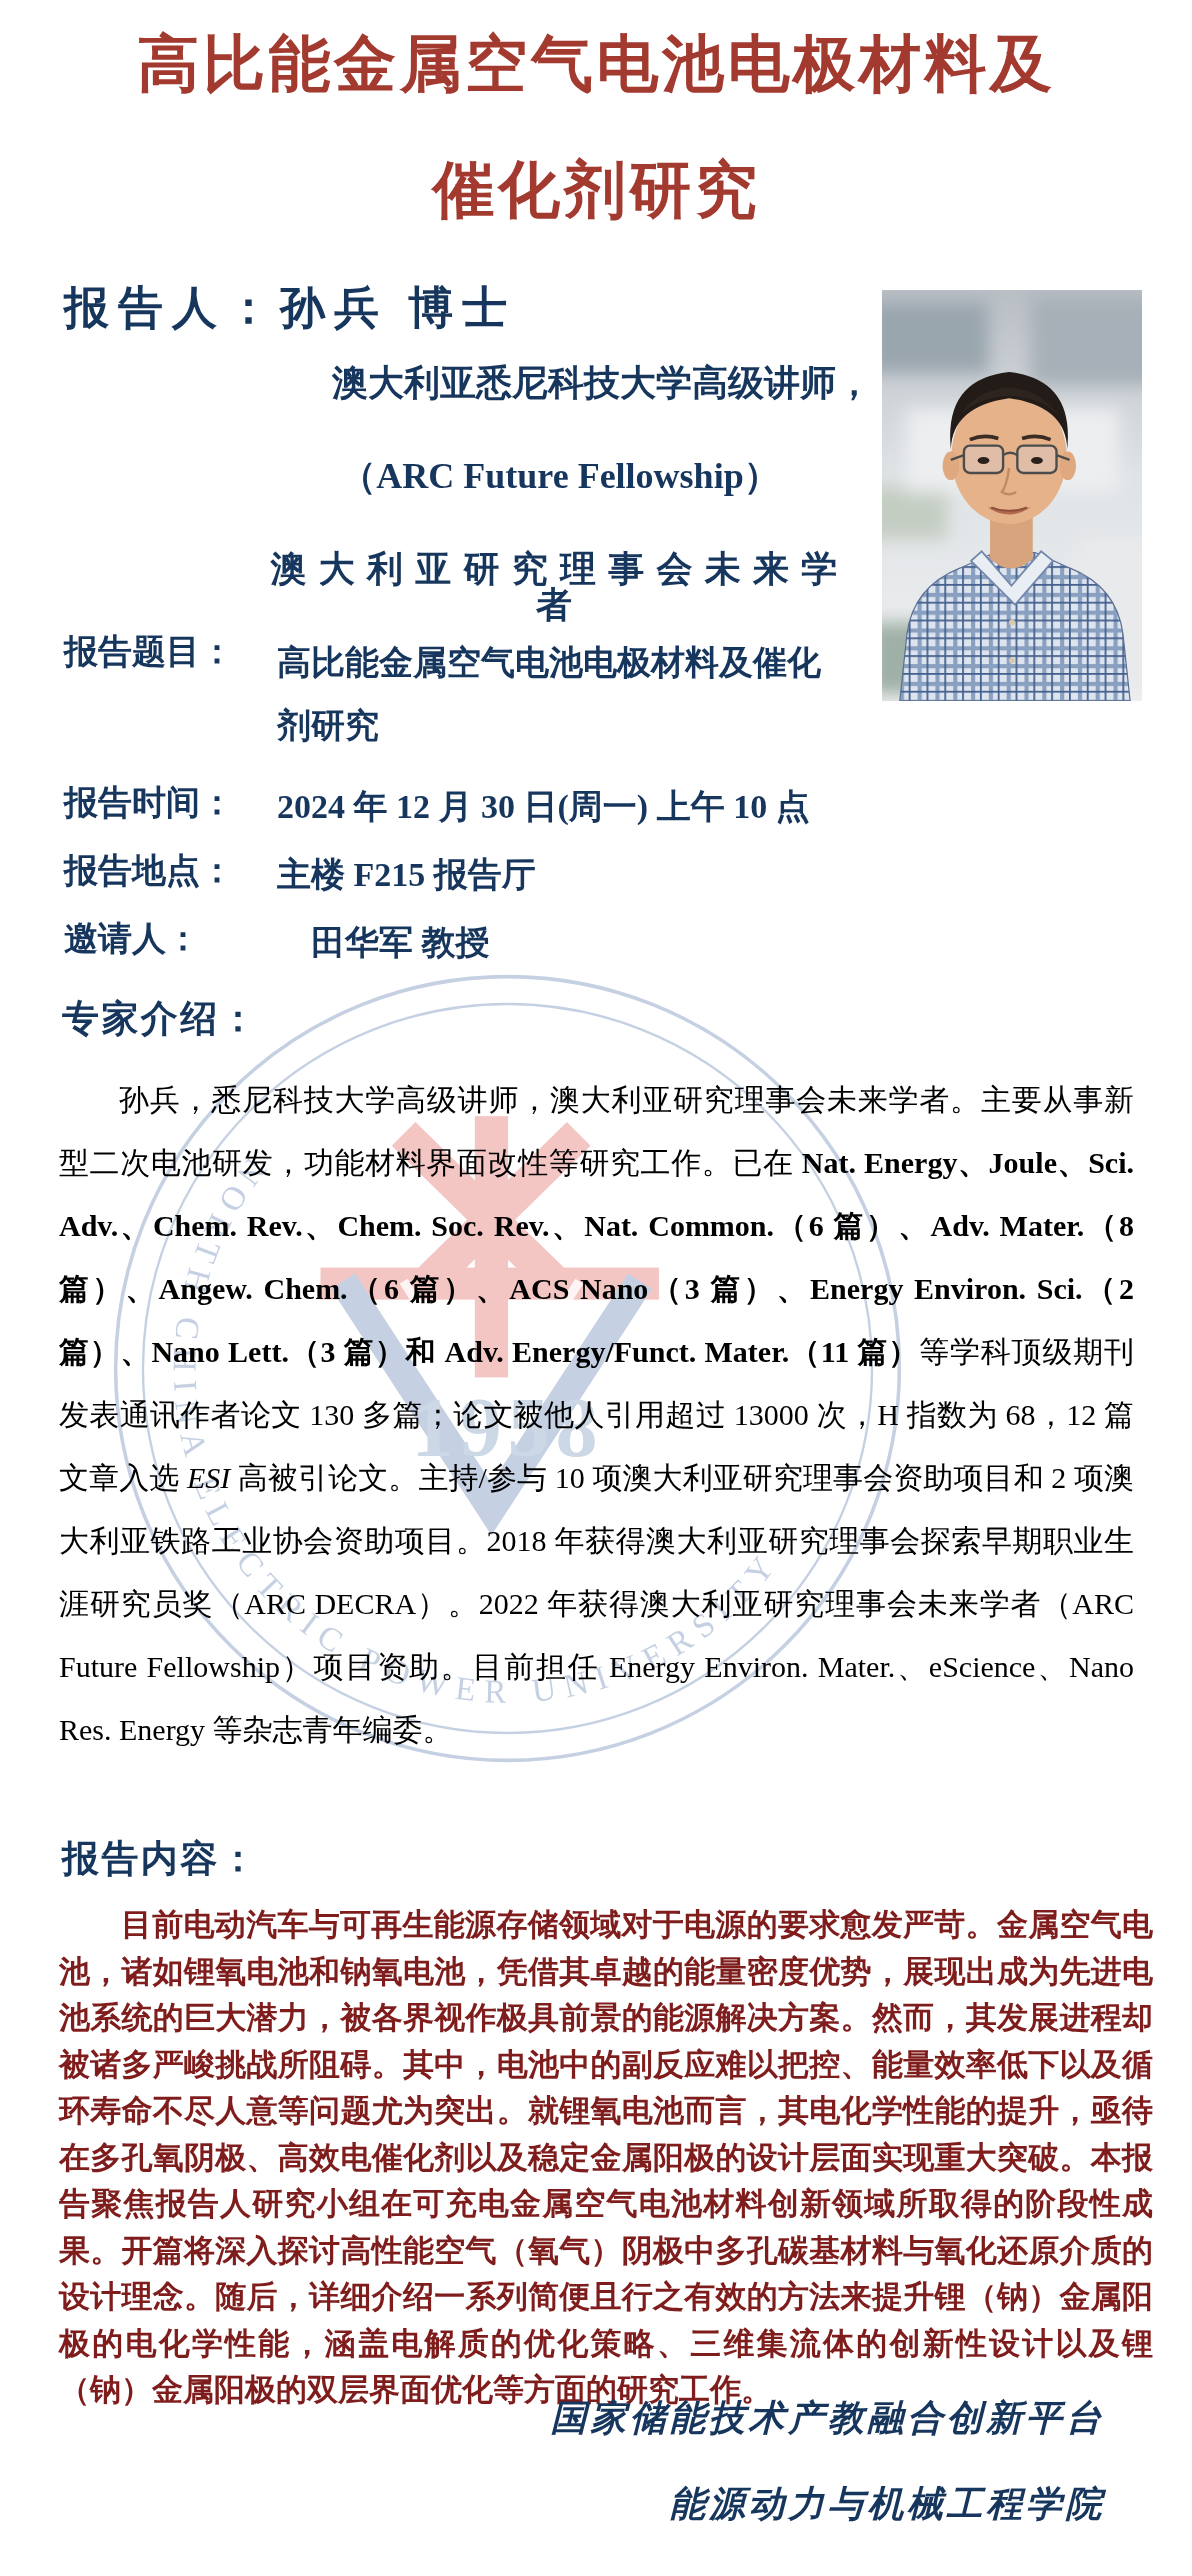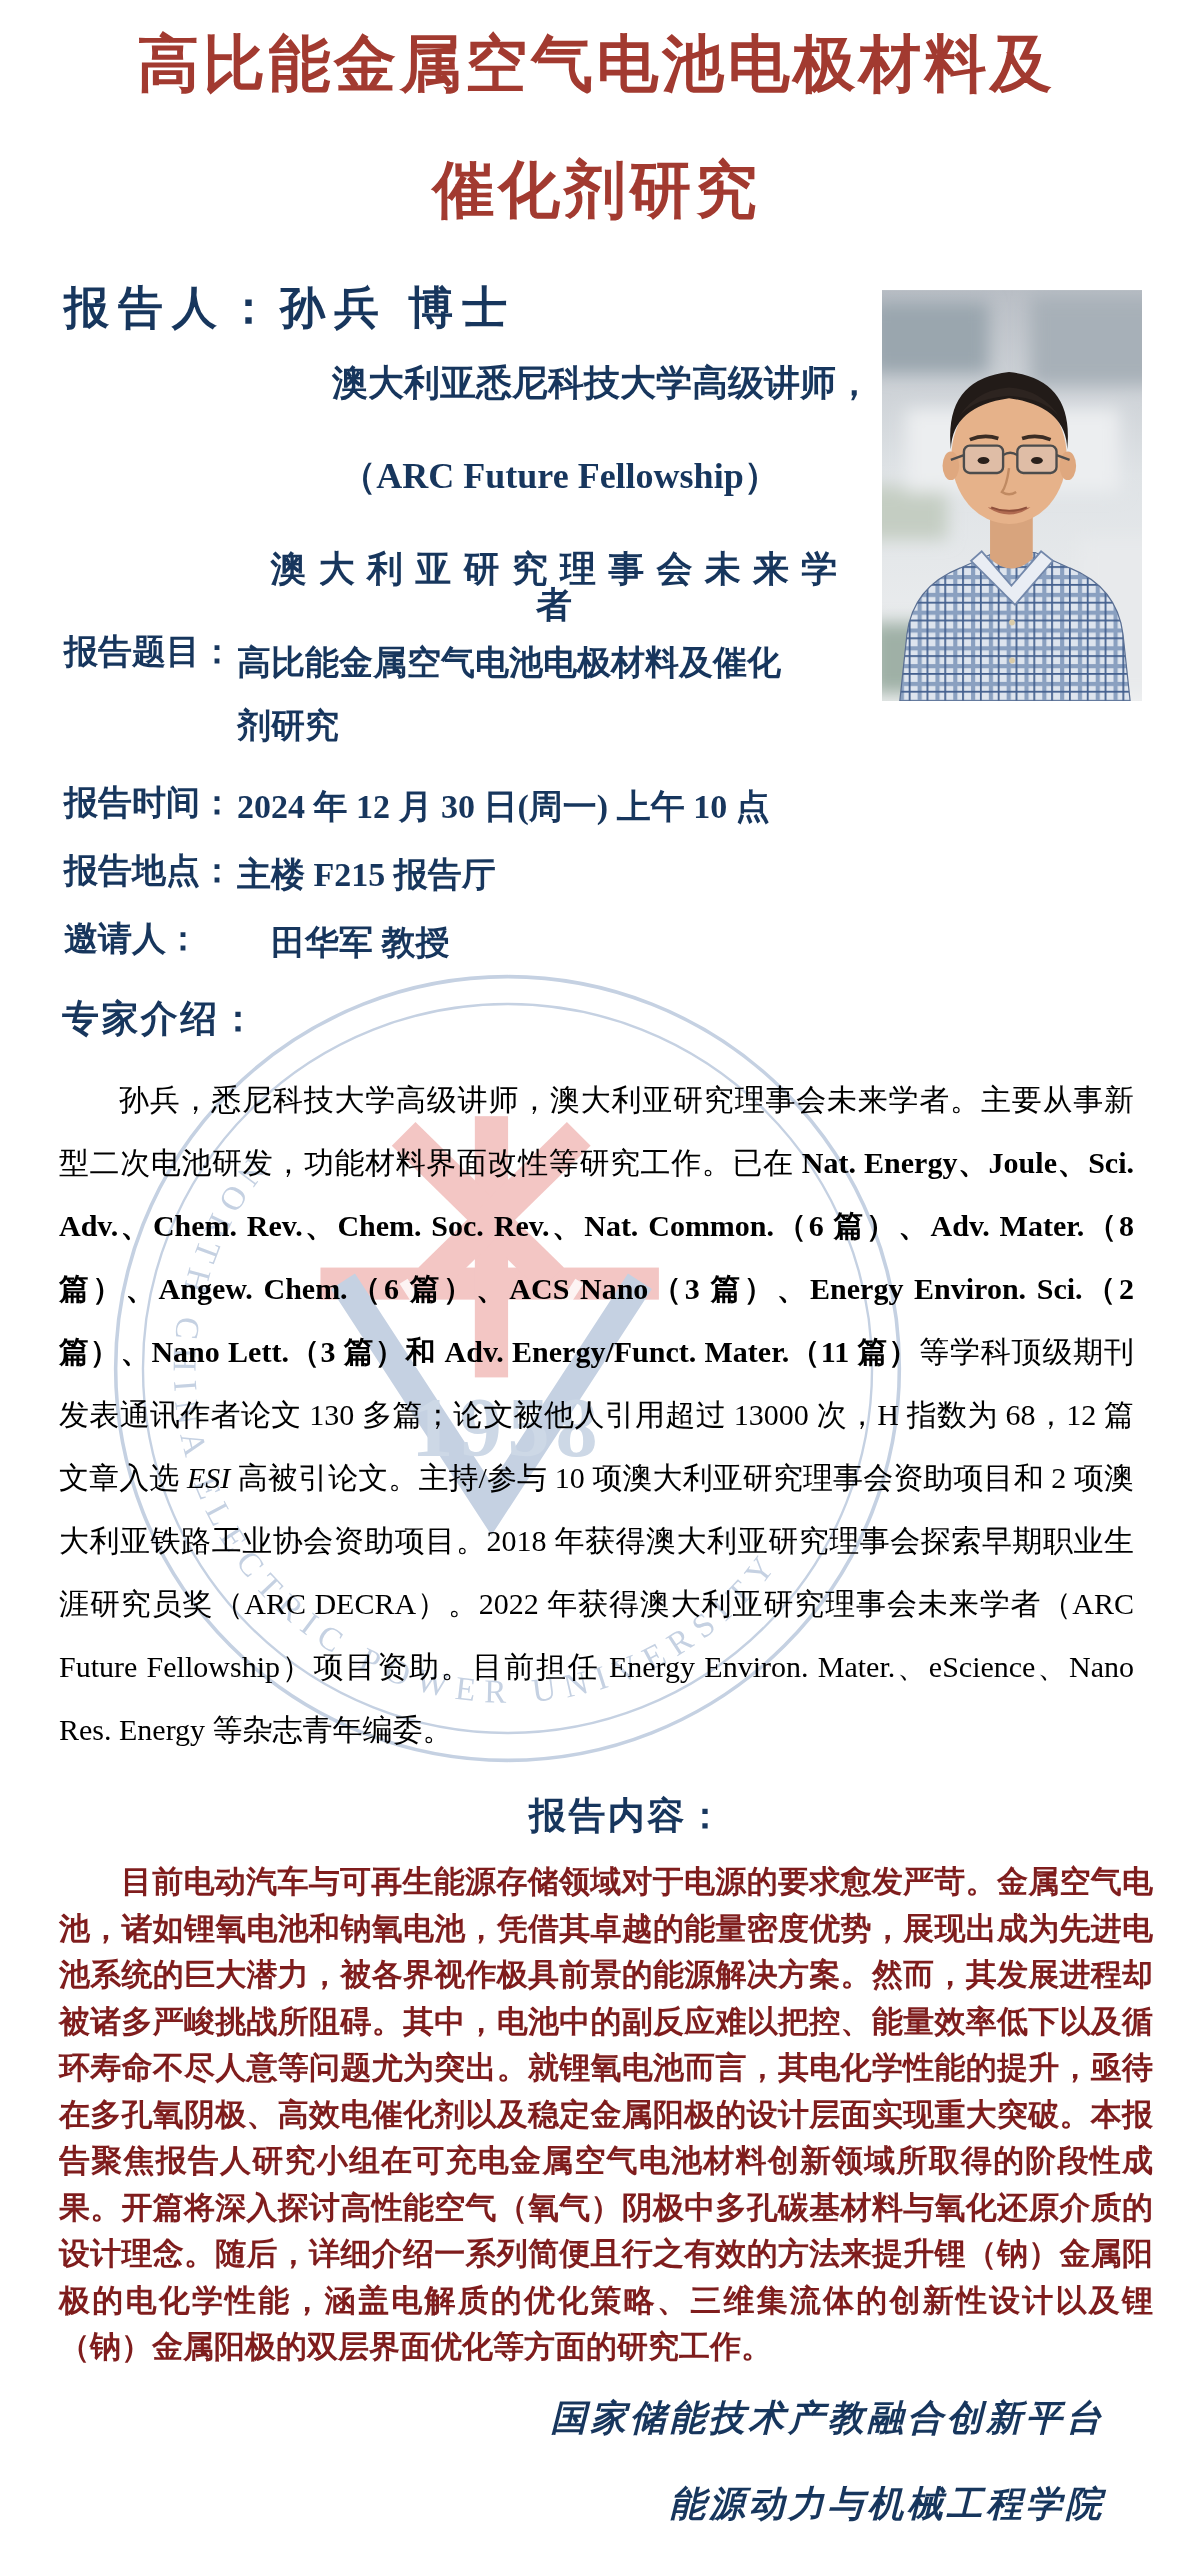--- a/index.html
+++ b/index.html
@@ -24,21 +24,21 @@
     font-size:45px; font-weight:bold; color:#17365d;
     letter-spacing:0.20em; line-height:1.1;
   }
   
   .affiliation { margin:31px 0 0 248px; width:624px; text-align:center; color:#17365d; font-weight:bold; }
   .affiliation .aff-line { font-size:36px; line-height:1.0; margin-top:57px; }
   .affiliation .aff-line:first-child { margin-top:10px;text-align:right; }
   .affiliation .aff-spread { letter-spacing:0.34em; }
   
   .details { margin:9.5px 0 0 64px; }
-  .detail-row { display:flex; align-items:flex-start; margin-top:25px; }
+  .detail-row { display:flex; align-items:flex-start; margin-top:25px;gap:40px; }
   .detail-row:first-child { margin-top:0; }
   .detail-label {
     flex:0 0 173px; font-size:34px; font-weight:bold; color:#17365d; line-height:1.15;
     white-space:nowrap;
   }
   .detail-value {
     font-size:34px; font-weight:bold; color:#17365d; line-height:1.85;
     max-width:570px; white-space:pre-wrap; margin-top:-10.7px; padding-top:10.7px;
   }
   .detail-value.tight { line-height:1.15; margin-top:4px; padding-top:0; }
@@ -203,21 +203,21 @@
     <div class="detail-row">
       <div class="detail-label">邀请人：</div>
       <div class="detail-value tight">　田华军 教授</div>
     </div>
   </div>
 
   <div class="section-heading">专家介绍：</div>
 
   <div class="intro-para"><span>孙兵，悉尼科技大学高级讲师，澳大利亚研究理事会未来学者。主要从事新型二次电池研发，功能材料界面改性等研究工作。已在 </span><span class="b">Nat. Energy、Joule、Sci. Adv.、Chem. Rev.、Chem. Soc. Rev.、Nat. Common.（6 篇）、Adv. Mater.（8 篇）、Angew. Chem.（6 篇）、ACS Nano（3 篇）、Energy Environ. Sci.（2 篇）、Nano Lett.（3 篇）和 Adv. Energy/Funct. Mater.（11 篇）</span><span>等学科顶级期刊发表通讯作者论文 130 多篇；论文被他人引用超过 13000 次，H 指数为 68，12 篇文章入选 </span><span class="i">ESI</span><span> 高被引论文。主持/参与 10 项澳大利亚研究理事会资助项目和 2 项澳大利亚铁路工业协会资助项目。2018 年获得澳大利亚研究理事会探索早期职业生涯研究员奖（ARC DECRA）。2022 年获得澳大利亚研究理事会未来学者（ARC Future Fellowship）项目资助。目前担任 Energy Environ. Mater.、eScience、Nano Res. Energy 等杂志青年编委。</span></div>
 
-  <div class="section-heading" style="margin-top:30px;text-align:center;">报告内容：</div>
+  <div class="section-heading" style="margin-top:73px;">报告内容：</div>
 
   <div class="content-para">目前电动汽车与可再生能源存储领域对于电源的要求愈发严苛。金属空气电池，诸如锂氧电池和钠氧电池，凭借其卓越的能量密度优势，展现出成为先进电池系统的巨大潜力，被各界视作极具前景的能源解决方案。然而，其发展进程却被诸多严峻挑战所阻碍。其中，电池中的副反应难以把控、能量效率低下以及循环寿命不尽人意等问题尤为突出。就锂氧电池而言，其电化学性能的提升，亟待在多孔氧阴极、高效电催化剂以及稳定金属阳极的设计层面实现重大突破。本报告聚焦报告人研究小组在可充电金属空气电池材料创新领域所取得的阶段性成果。开篇将深入探讨高性能空气（氧气）阴极中多孔碳基材料与氧化还原介质的设计理念。随后，详细介绍一系列简便且行之有效的方法来提升锂（钠）金属阳极的电化学性能，涵盖电解质的优化策略、三维集流体的创新性设计以及锂（钠）金属阳极的双层界面优化等方面的研究工作。</div>
 
 </div>
 
 <div class="footer-block">
   <div class="footer-line">国家储能技术产教融合创新平台</div>
   <div class="footer-line second">能源动力与机械工程学院</div>
 </div>
 

